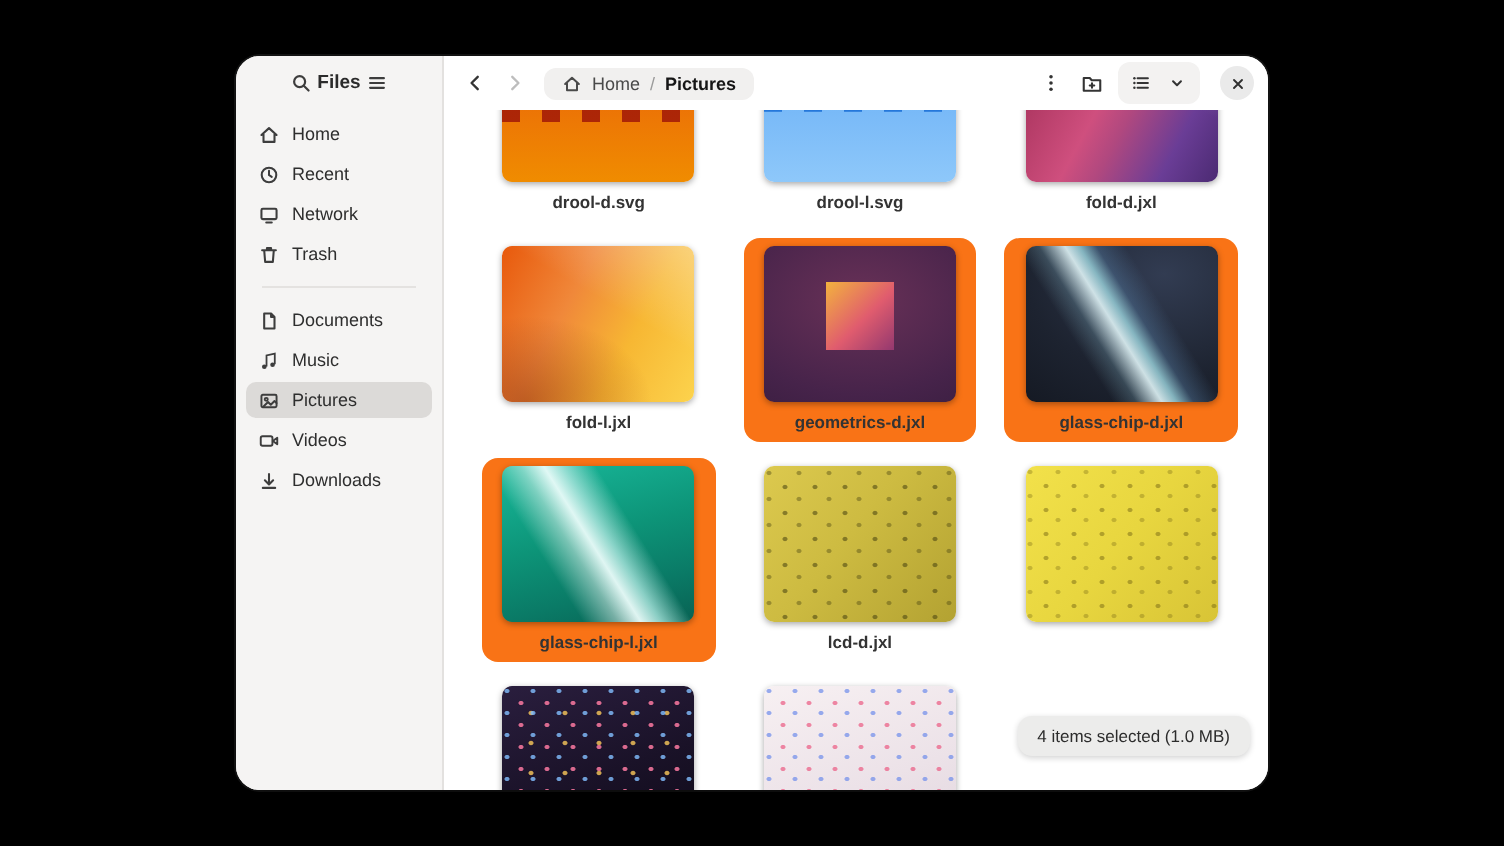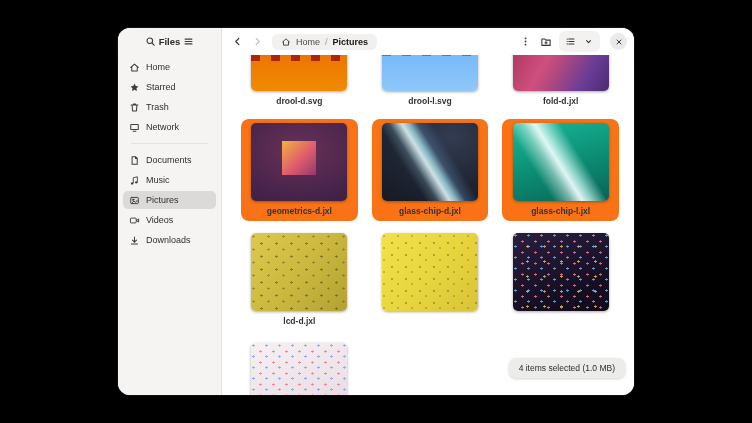--- a/index.html
+++ b/index.html
@@ -75,42 +75,43 @@
         <div class="side-item">
           <span class="sicon">
             <svg width="11" height="11" viewBox="0 0 16 16" fill="none" stroke="#3d3d3d" stroke-width="1.5" stroke-linecap="round" stroke-linejoin="round">
                 <path d="M2.5 8 8 3l5.5 5M4 7.5V13h8V7.5"></path>
               </svg>
           </span>
           <span class="slabel">Home</span>
         </div>
         <div class="side-item">
           <span class="sicon">
-            <svg width="11" height="11" viewBox="0 0 16 16" fill="#3d3d3d">
-                <path d="M8 2.2l1.8 3.6 4 .6-2.9 2.8.7 4L8 11.3 4.4 13.2l.7-4L2.2 6.4l4-.6z"></path>
-              </svg>
-          </span>
-          <span class="slabel">Starred</span>
-        </div>
-        <div class="side-item">
-          <span class="sicon">
-            <svg width="11" height="11" viewBox="0 0 16 16" fill="none" stroke="#3d3d3d" stroke-width="1.5" stroke-linecap="round" stroke-linejoin="round">
-                <path d="M3 4.5h10M6.5 4.5V3h3v1.5M4.5 4.5l.7 8.5h5.6l.7-8.5"></path>
-              </svg>
-          </span>
-          <span class="slabel">Trash</span>
+            <svg width="11" height="11" viewBox="0 0 16 16" fill="none" stroke="#3d3d3d" stroke-width="1.5" stroke-linecap="round">
+                <circle cx="8" cy="8" r="5.3"></circle>
+                <path d="M8 5v3l2 1.4"></path>
+              </svg>
+          </span>
+          <span class="slabel">Recent</span>
         </div>
         <div class="side-item">
           <span class="sicon">
             <svg width="11" height="11" viewBox="0 0 16 16" fill="none" stroke="#3d3d3d" stroke-width="1.5" stroke-linecap="round">
                 <rect x="2.5" y="3.5" width="11" height="7.5" rx="1"></rect>
                 <path d="M6 13.5h4"></path>
               </svg>
           </span>
           <span class="slabel">Network</span>
+        </div>
+        <div class="side-item">
+          <span class="sicon">
+            <svg width="11" height="11" viewBox="0 0 16 16" fill="none" stroke="#3d3d3d" stroke-width="1.5" stroke-linecap="round" stroke-linejoin="round">
+                <path d="M3 4.5h10M6.5 4.5V3h3v1.5M4.5 4.5l.7 8.5h5.6l.7-8.5"></path>
+              </svg>
+          </span>
+          <span class="slabel">Trash</span>
         </div>
 
         <div class="side-sep"></div>
 
         <div class="side-item">
           <span class="sicon">
             <svg width="11" height="11" viewBox="0 0 16 16" fill="none" stroke="#3d3d3d" stroke-width="1.5" stroke-linejoin="round">
                 <path d="M4.5 2.5h5L12 5v8.5H4.5z"></path>
                 <path d="M9.5 2.5V5H12"></path>
               </svg>
@@ -243,20 +244,24 @@
           </div>
           <div class="cell">
             <div class="thumb" style="background: repeating-linear-gradient(90deg, rgba(28,113,216,0.9) 0 9px, rgba(0,0,0,0) 9px 20px) 0 0 / 100% 55% no-repeat, linear-gradient(180deg, #5fa8f5 0%, #8ec8fa 100%);"></div>
             <div class="file-label">drool-l.svg</div>
           </div>
           <div class="cell">
             <div class="thumb" style="background: linear-gradient(205deg, rgba(255,255,255,0.28) 0%, rgba(255,255,255,0) 38%), linear-gradient(118deg, #9c2a52 0%, #cf4f7e 42%, #b0487f 55%, #6a3d96 78%, #4b2a72 100%);"></div>
             <div class="file-label">fold-d.jxl</div>
           </div>
 
+          <div class="cell">
+            <div class="thumb" style="background: radial-gradient(120% 100% at 12% 100%, rgba(140,45,10,0.5) 0%, rgba(0,0,0,0) 55%), linear-gradient(210deg, rgba(255,255,255,0.35) 0%, rgba(255,255,255,0) 40%), linear-gradient(118deg, #e8590c 0%, #f0883a 35%, #f7b733 65%, #fcd34d 100%);"></div>
+            <div class="file-label">fold-l.jxl</div>
+          </div>
           <div class="cell selected">
             <div class="thumb" style="background: linear-gradient(135deg, #f3b23e 0%, #e05c6e 55%, #93386f 100%) 50% 42% / 34px 34px no-repeat, radial-gradient(130% 110% at 50% 35%, #693157 0%, #46234a 55%, #301a38 100%);"></div>
             <div class="file-label">geometrics-d.jxl</div>
           </div>
 
           <div class="cell selected">
             <div class="thumb" style="background: linear-gradient(58deg, rgba(0,0,0,0) 30%, rgba(140,190,205,0.25) 38%, rgba(225,245,248,0.9) 47%, rgba(150,205,215,0.85) 52%, rgba(90,130,170,0.4) 58%, rgba(0,0,0,0) 68%), radial-gradient(130% 120% at 72% 18%, #323c52 0%, #1d2330 55%, #12161f 100%);"></div>
             <div class="file-label">glass-chip-d.jxl</div>
           </div>
           <div class="cell selected">

